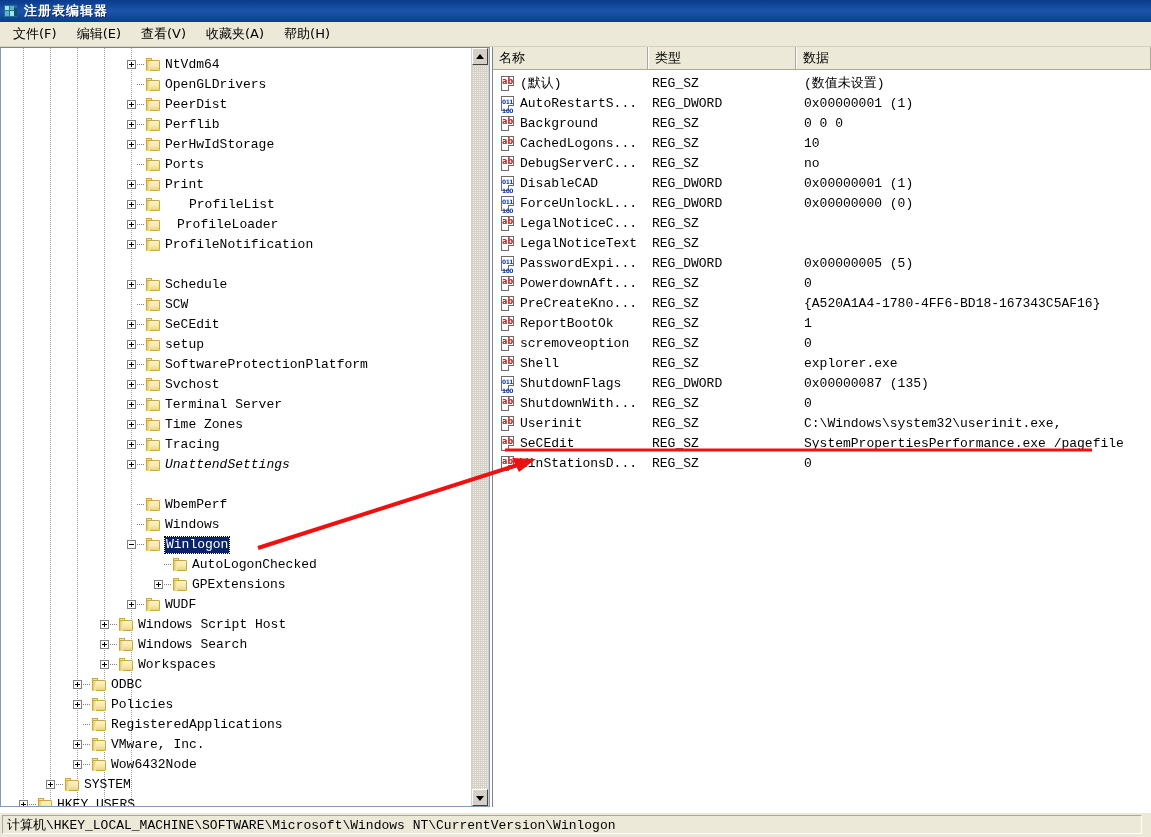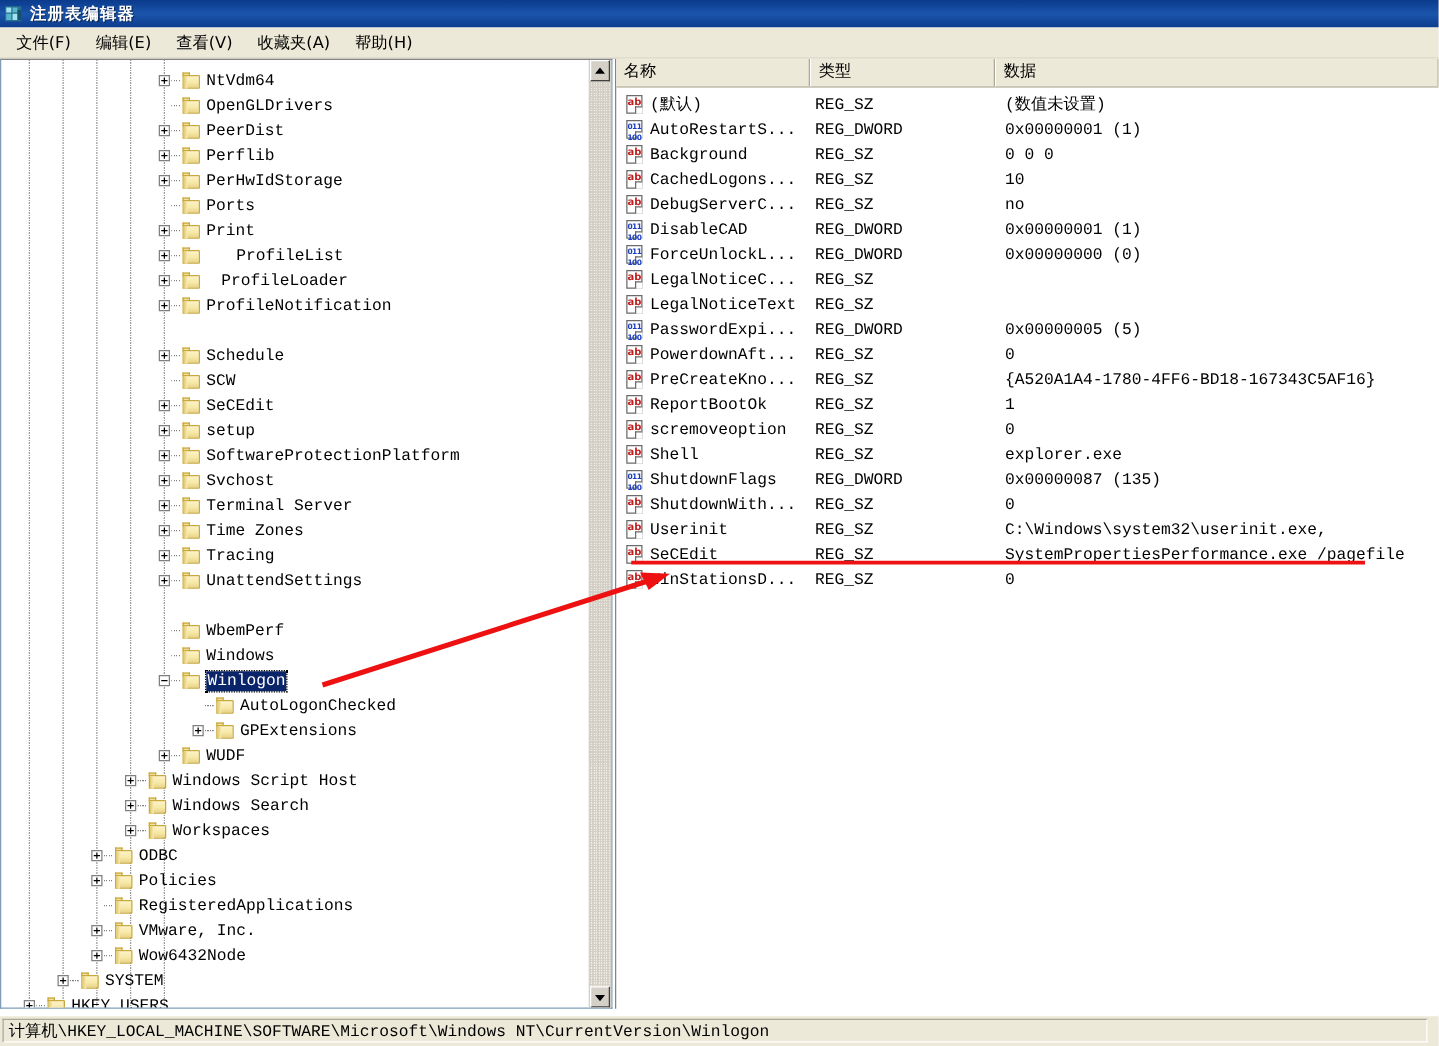--- a/index.html
+++ b/index.html
@@ -382,21 +382,21 @@
           <div class="tlabel" style="left: 164px;">Tracing</div>
         </div>
         <div class="trow" style="top: 407px;">
           <div class="tbox plus" style="left: 126px;"></div>
           <div class="tdots" style="left: 136px;"></div>
           <div class="folder" style="left: 144px;">
             <span class="ft"></span>
             <span class="fb"></span>
             <span class="fs"></span>
           </div>
-          <div class="tlabel" style="left: 164px;">UnattendSettings</div>
+          <div class="tlabel" style="left: 164px; font-style: italic;">UnattendSettings</div>
         </div>
         <div class="trow" style="top: 447px;">
           <div class="tdots" style="left: 136px;"></div>
           <div class="folder" style="left: 144px;">
             <span class="ft"></span>
             <span class="fb"></span>
             <span class="fs"></span>
           </div>
           <div class="tlabel" style="left: 164px;">WbemPerf</div>
         </div>

